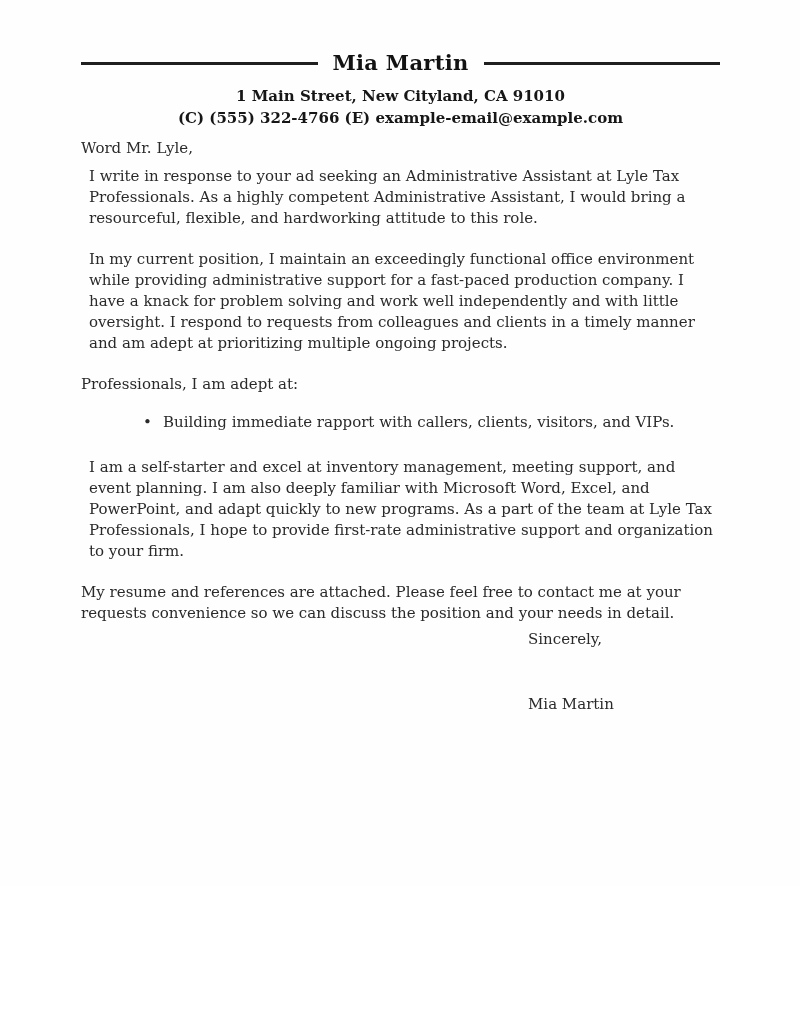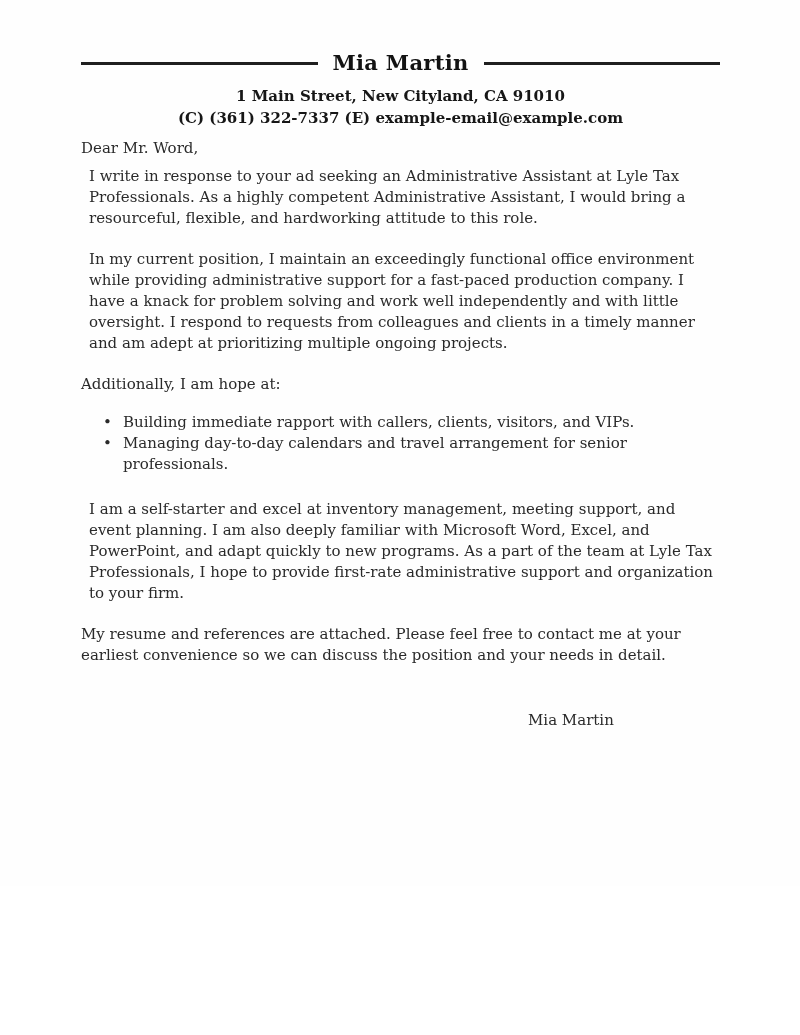--- a/index.html
+++ b/index.html
@@ -65,20 +65,21 @@
     margin: 0 0 17px 0;
   }
   ul.skills {
     list-style: none;
     margin: 0 0 24px 0;
     padding: 0 0 0 42px;
   }
   ul.skills li {
     position: relative;
     line-height: 21px;
+    margin-left: 40px;
   }
   ul.skills li::before {
     content: "\2022";
     position: absolute;
     left: -20px;
     top: 0;
     font-size: 15px;
   }
   p.closing-para {
     margin: 0 0 5px 0;
@@ -99,40 +100,40 @@
 <div class="page">
 
   <header class="letter-header">
     <div class="name-row">
       <span class="rule"></span>
       <h1 class="sender-name">Mia Martin</h1>
       <span class="rule"></span>
     </div>
     <div class="address-block">
       <div>1 Main Street, New Cityland, CA 91010</div>
-      <div>(C) (361) 322-7337 (E) example-email@example.com</div>
+      <div>(C) (555) 322-4766 (E) example-email@example.com</div>
     </div>
   </header>
 
   <main class="letter-body">
-    <p class="salutation">Dear Mr. Word,</p>
+    <p class="salutation">Word Mr. Lyle,</p>
 
     <p>I write in response to your ad seeking an Administrative Assistant at Lyle Tax Professionals. As a highly competent Administrative Assistant, I would bring a resourceful, flexible, and hardworking attitude to this role.</p>
 
     <p>In my current position, I maintain an exceedingly functional office environment while providing administrative support for a fast-paced production company. I have a knack for problem solving and work well independently and with little oversight. I respond to requests from colleagues and clients in a timely manner and am adept at prioritizing multiple ongoing projects.</p>
 
-    <p class="adept-intro">Additionally, I am hope at:</p>
+    <p class="adept-intro">Professionals, I am adept at:</p>
 
     <ul class="skills">
       <li>Building immediate rapport with callers, clients, visitors, and VIPs.</li>
-      <li>Managing day-to-day calendars and travel arrangement for senior professionals.</li>
     </ul>
 
     <p>I am a self-starter and excel at inventory management, meeting support, and event planning. I am also deeply familiar with Microsoft Word, Excel, and PowerPoint, and adapt quickly to new programs. As a part of the team at Lyle Tax Professionals, I hope to provide first-rate administrative support and organization to your firm.</p>
 
-    <p class="closing-para">My resume and references are attached. Please feel free to contact me at your earliest convenience so we can discuss the position and your needs in detail.</p>
+    <p class="closing-para">My resume and references are attached. Please feel free to contact me at your requests convenience so we can discuss the position and your needs in detail.</p>
 
     <div class="signoff">
+      <p class="sincerely">Sincerely,</p>
       <p class="signature">Mia Martin</p>
     </div>
   </main>
 
 </div>
 
 </body></html>

